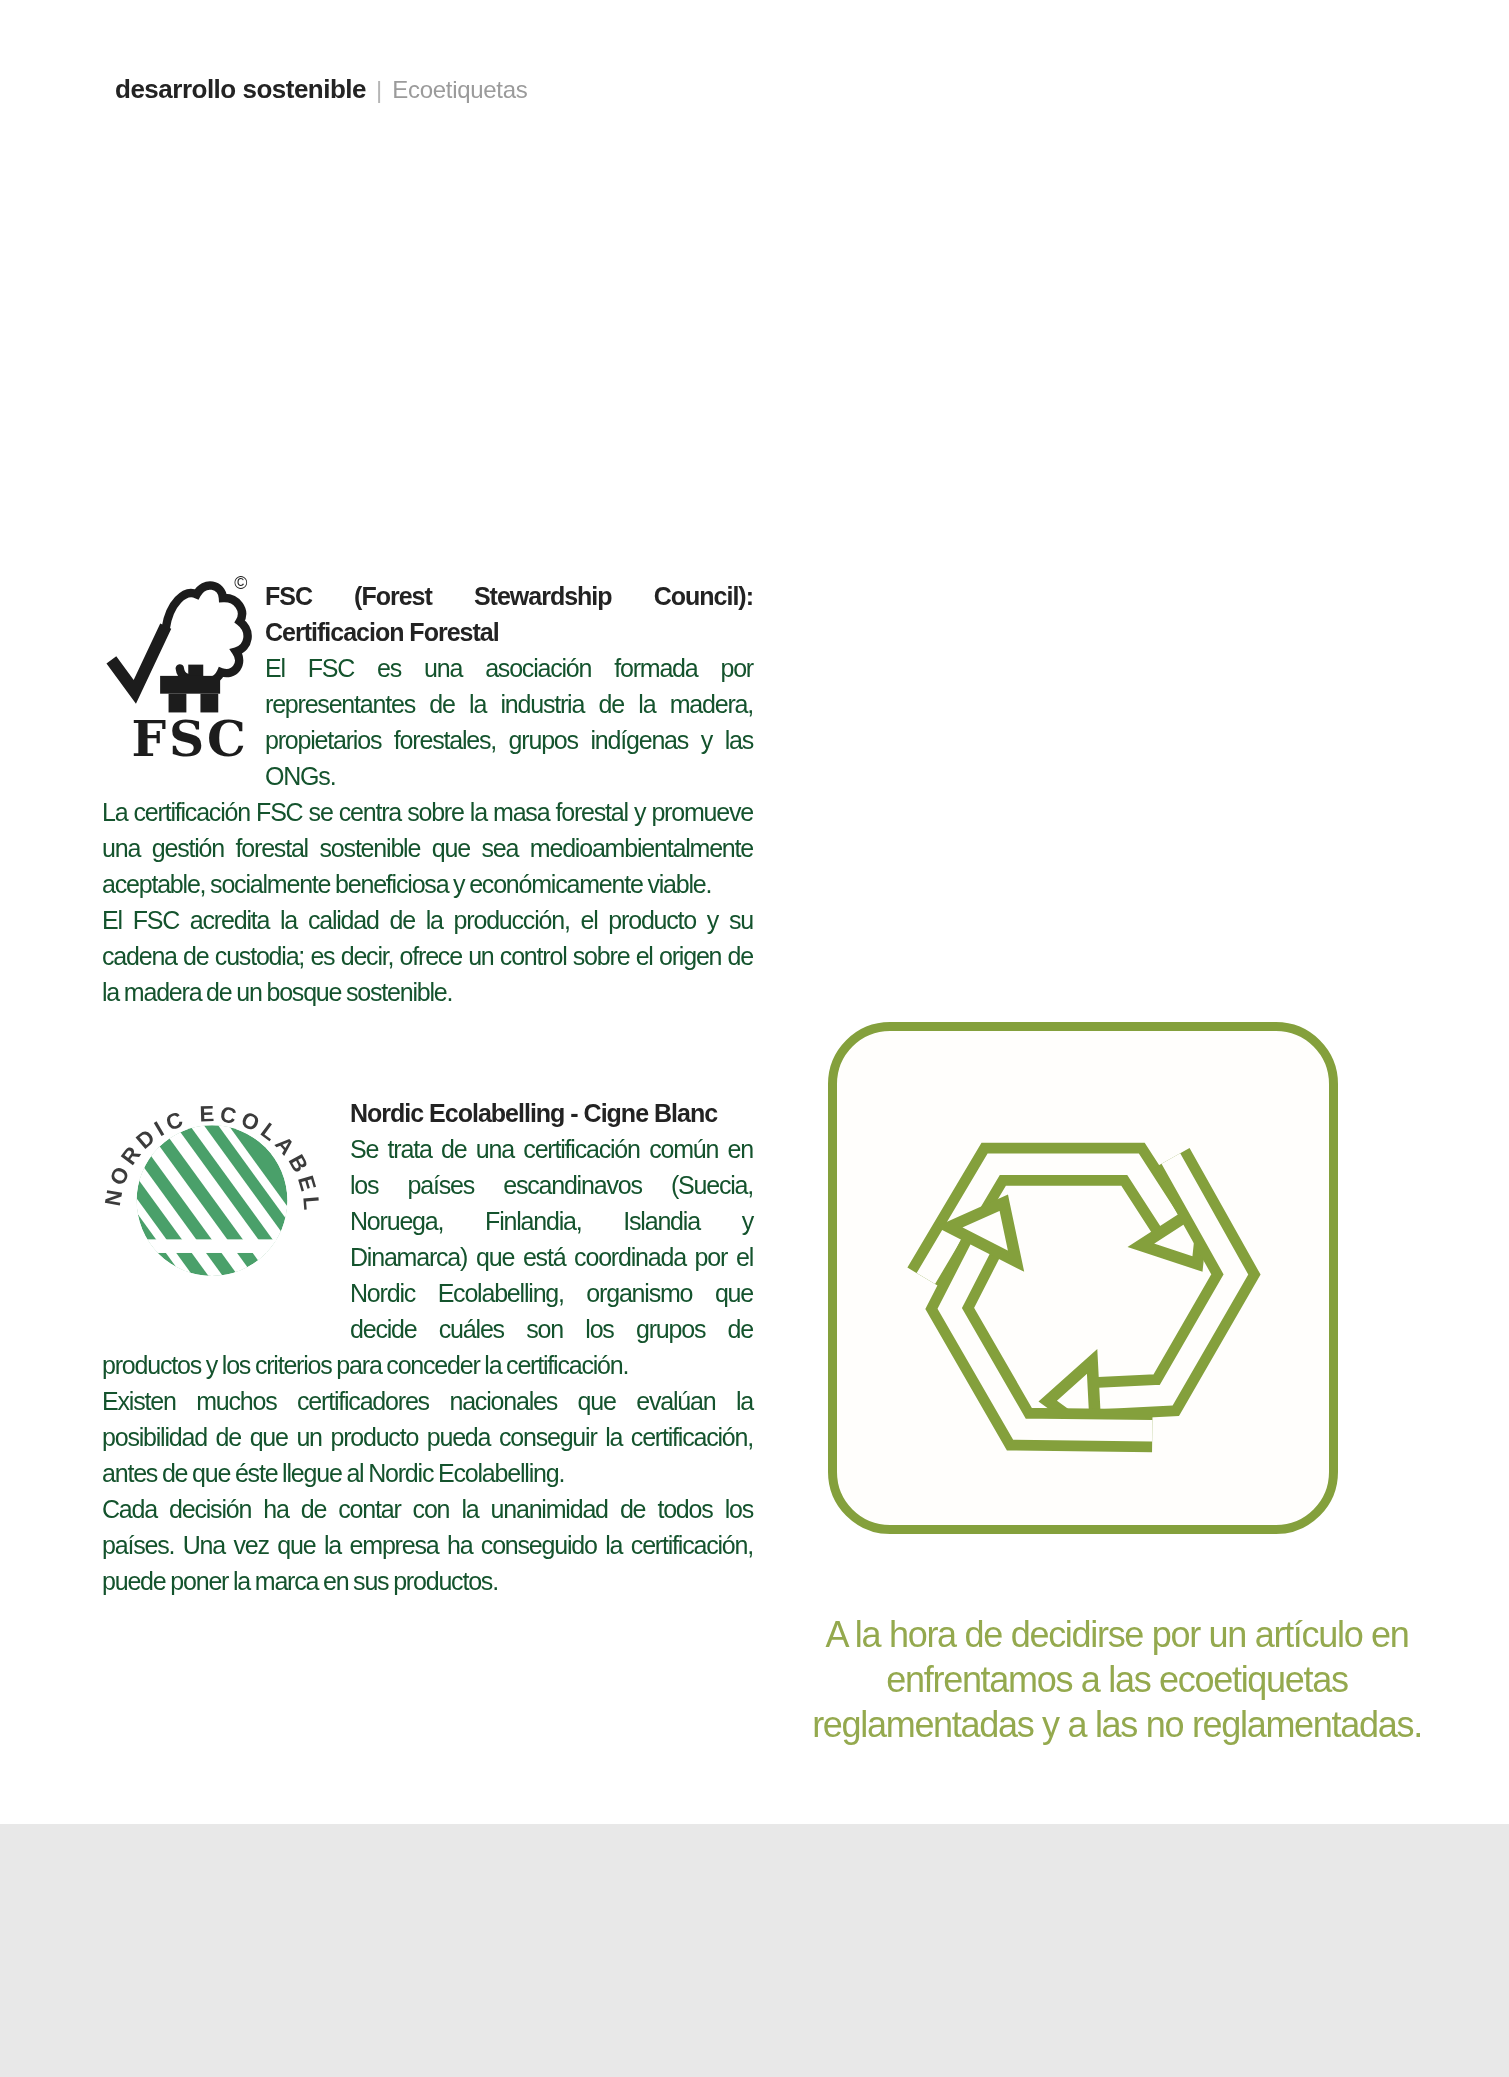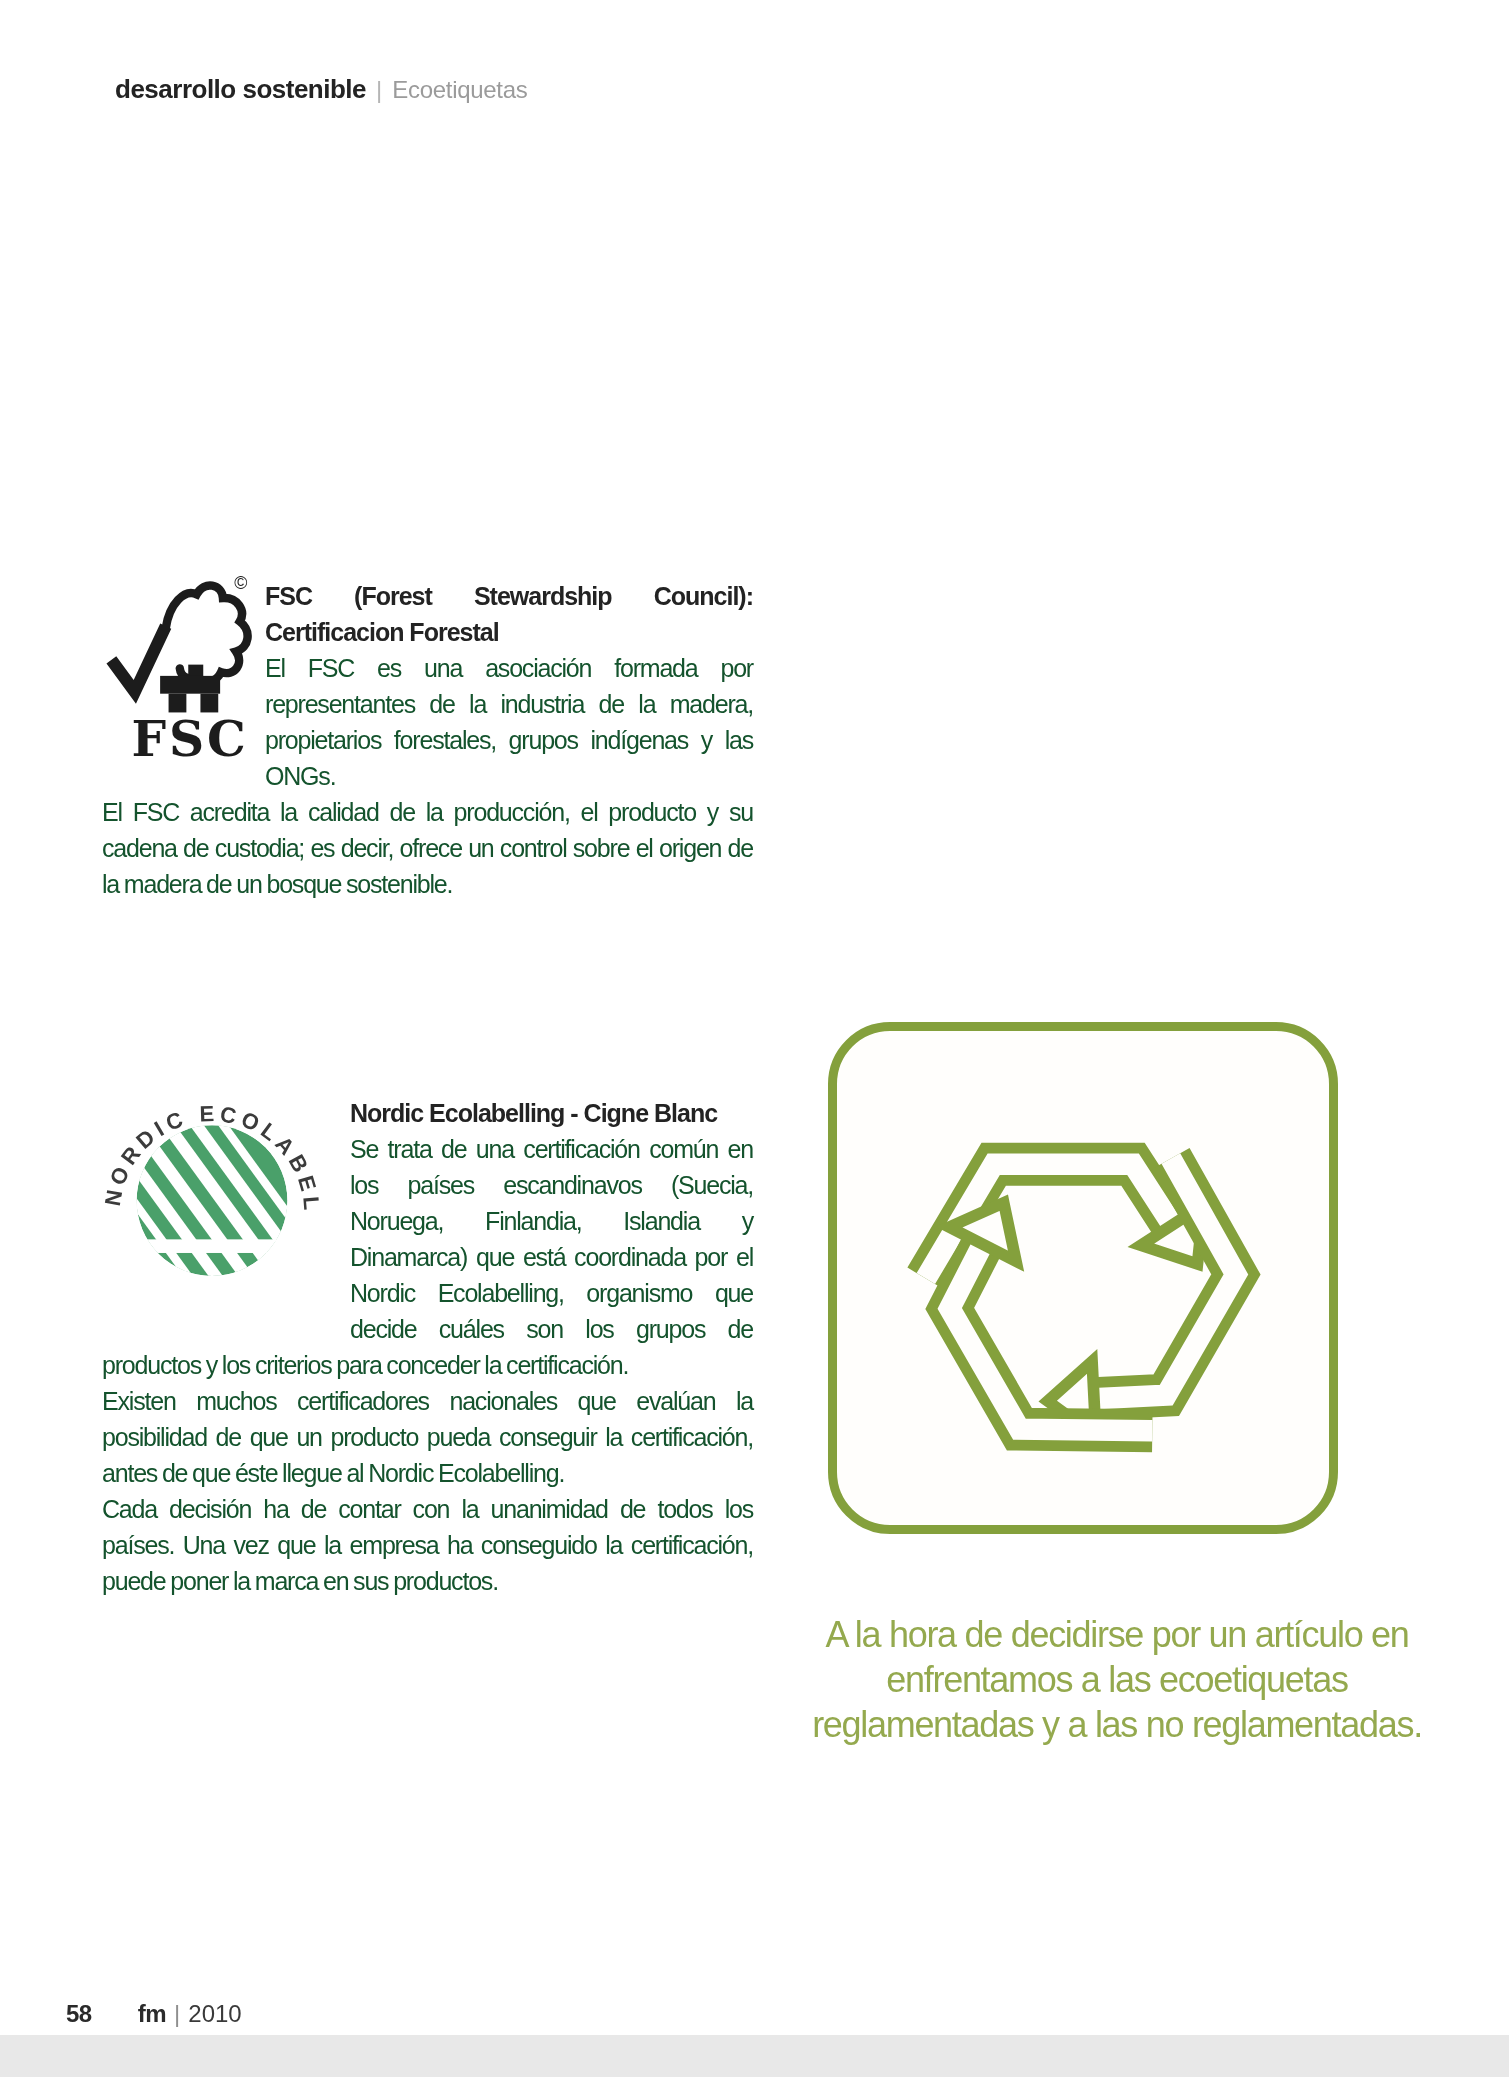--- a/index.html
+++ b/index.html
@@ -1,18 +1,18 @@
 <!DOCTYPE html>
 <html><head>
 <meta charset="utf-8">
 <style>
   html,body{margin:0;padding:0;background:#e8e8e8;}
   .page{
     position:relative;
-    width:1509px;height:2035px;
+    width:1509px;height:1824px;
     background:#ffffff;
     margin:0 auto;
     font-family:"Liberation Sans", sans-serif;
     overflow:hidden;
   }
   
   .header{
     position:absolute;left:115px;top:74px;
     display:flex;align-items:baseline;gap:10px;
     white-space:nowrap;
@@ -104,20 +104,21 @@
           </g>
           <text x="94" y="200" text-anchor="middle" font-size="52" font-weight="bold" font-family="DejaVu Serif, serif" letter-spacing="3" fill="#1c1c1c">FSC</text>
         </svg>
       </div>
       <div class="fsc-head">
         <div class="bold-title stretch-line">FSC (Forest Stewardship Council):</div>
         <div class="bold-title">Certificacion Forestal</div>
         <p class="body-text">El FSC es una asociación formada por representantes de la industria de la madera, propietarios forestales, grupos indígenas y las ONGs.</p>
       </div>
     </div>
+    <p class="body-text">La certificación FSC se centra sobre la masa forestal y promueve una gestión forestal sostenible que sea medioambientalmente aceptable, socialmente beneficiosa y económicamente viable.</p>
     <p class="body-text">El FSC acredita la calidad de la producción, el producto y su cadena de custodia; es decir, ofrece un control sobre el origen de la madera de un bosque sostenible.</p>
   </div>
 
   <div class="nordic-article">
     <div class="nordic-logo">
       <svg width="220" height="215" viewBox="0 0 210 205" xmlns="http://www.w3.org/2000/svg">
         <defs>
           <clipPath id="ncl">
               <circle cx="105" cy="115" r="72"></circle>
             </clipPath>

